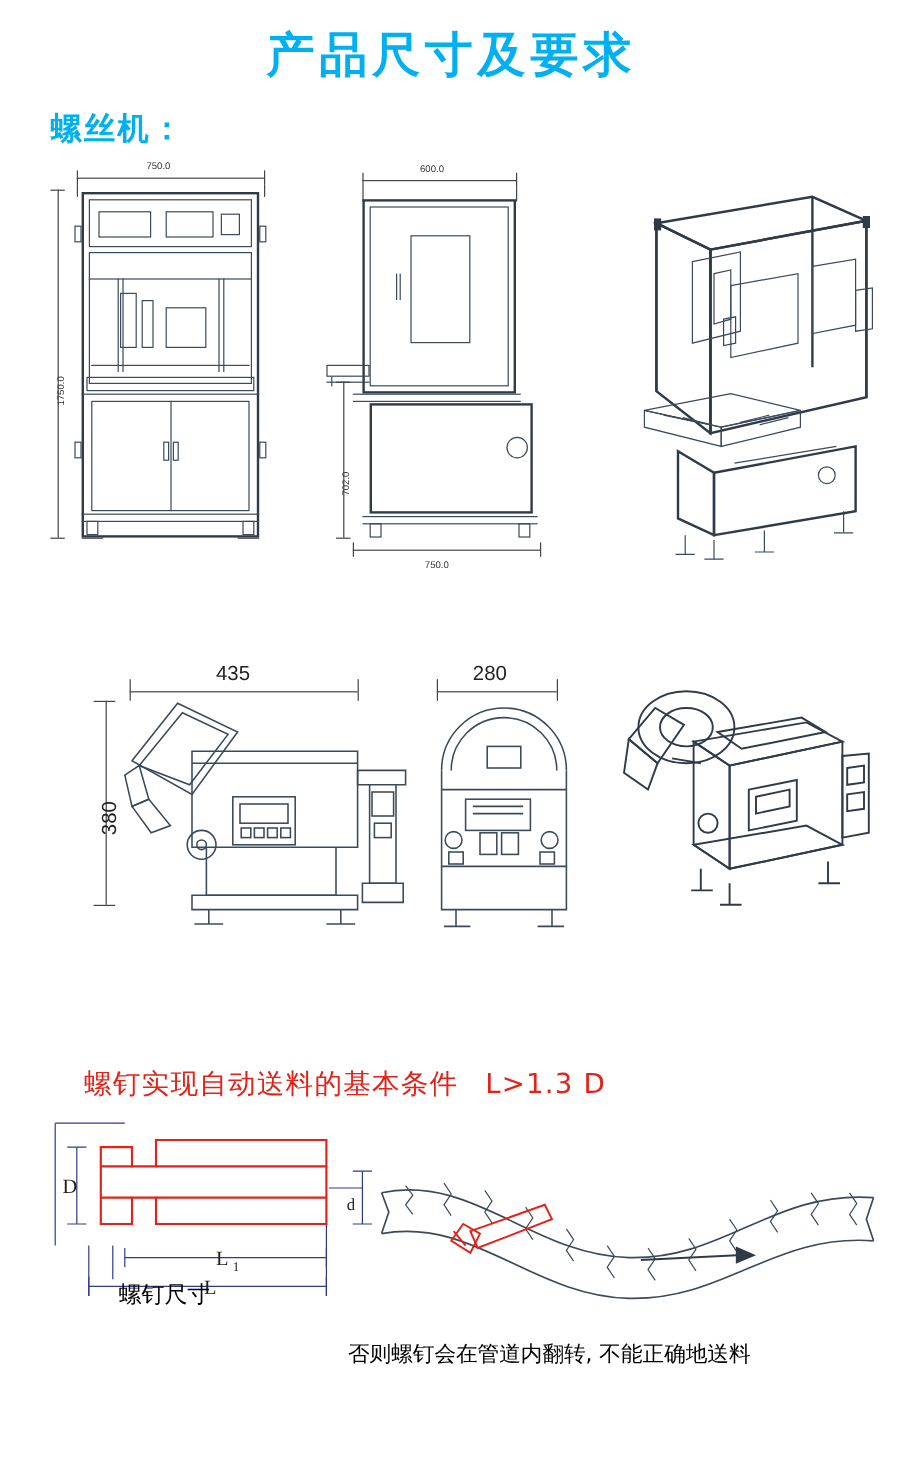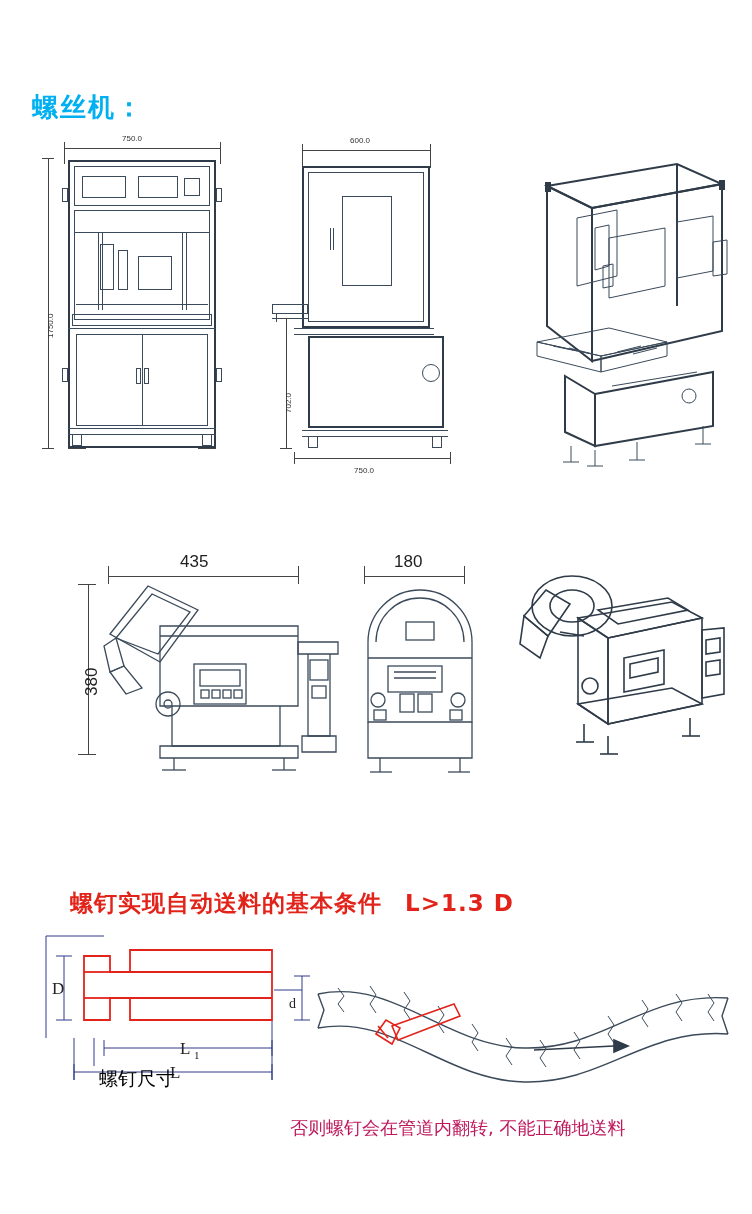--- a/index.html
+++ b/index.html
@@ -21,21 +21,21 @@
     padding-top:18px;
     font-family:"DejaVu Sans", sans-serif;
   }
 
   .section-head{
     color:#00b0f0;
     font-size:26px;
     font-weight:bold;
     letter-spacing:2px;
     font-family:"DejaVu Sans", sans-serif;
-    padding-left:32px;
+    padding-left:42px;
   }
   .sec1-head{position:absolute;left:0;top:90px;}
   .sec2-head{position:absolute;left:0;top:498px;}
   .sec3-head{position:absolute;left:0;top:820px;}
 
   
   .blk{position:absolute;box-sizing:border-box;}
   .ln{position:absolute;background:#3b4a5a;}
   .hln{height:1px;}
   .vln{width:1px;}
@@ -45,42 +45,43 @@
   .dimtxt-lg{position:absolute;font-size:17px;color:#222;font-family:"Liberation Sans",sans-serif;white-space:nowrap;}
   .vtxt{transform:rotate(-90deg);transform-origin:left top;}
 
   
   #machine-area{position:absolute;left:22px;top:128px;width:710px;height:362px;}
   #feeder-area{position:absolute;left:22px;top:536px;width:710px;height:274px;}
   #screw-area{position:absolute;left:14px;top:866px;width:724px;height:330px;}
 
   .screw-title{
     position:absolute;left:56px;top:22px;
-    font-size:23px;font-weight:bold;color:#e2231a;
+    font-size:23px;font-weight:normal;color:#e2231a;
     font-family:"DejaVu Sans",sans-serif;letter-spacing:1px;
   }
   .screw-title .cond{color:#e2231a;}
   .watermark{
     position:absolute;left:355px;top:82px;
     font-size:19px;color:#a9b3bd;font-family:"Liberation Serif",serif;
   }
   .screw-cap{
     position:absolute;left:85px;top:200px;
     font-size:19px;color:#000000;font-family:"DejaVu Sans",sans-serif;
   }
   .bottom-cap{
     position:absolute;left:276px;top:250px;
-    font-size:18px;color:#be185d;font-family:"DejaVu Sans",sans-serif;
+    font-size:18px;color:#000000;font-family:"DejaVu Sans",sans-serif;
   }
 </style>
 </head>
 <body>
 
 <div class="page">
 
+  <div class="main-title">产品尺寸及要求</div>
 
   <div class="section-head sec1-head">螺丝机：</div>
 
   <div id="machine-area">
 
     <div class="blk" style="left:20px;top:0;width:200px;height:350px;">
 
       <div class="ln hln" style="left:22px;top:20px;width:156px;background:#444;"></div>
       <div class="ln vln" style="left:22px;top:14px;height:12px;background:#444;"></div>
       <div class="ln vln" style="left:178px;top:14px;height:12px;background:#444;"></div>
@@ -282,21 +283,21 @@
             <path d="M170 194 L194 194"></path>
           <path d="M200 160 L234 160 L234 176 L200 176 Z"></path>
         </g>
       </svg>
     </div>
 
     <div class="blk" style="left:310px;top:0;width:180px;height:270px;">
       <div class="ln hln" style="left:32px;top:40px;width:100px;background:#444;"></div>
       <div class="ln vln" style="left:32px;top:30px;height:18px;background:#444;"></div>
       <div class="ln vln" style="left:132px;top:30px;height:18px;background:#444;"></div>
-      <div class="dimtxt-lg" style="left:62px;top:16px;">180</div>
+      <div class="dimtxt-lg" style="left:62px;top:16px;">280</div>
 
       <svg width="150" height="220" style="position:absolute;left:22px;top:46px;">
         <g fill="none" stroke="#3b4a5a" stroke-width="1.3">
           <path d="M14 60 A52 52 0 0 1 118 60"></path>
           <path d="M22 60 A44 44 0 0 1 110 60"></path>
           <path d="M14 60 L14 140 L118 140 L118 60"></path>
           <path d="M14 76 L118 76"></path>
           <rect x="34" y="84" width="54" height="26"></rect>
           <path d="M40 90 L82 90"></path>
             <path d="M40 96 L82 96"></path>

